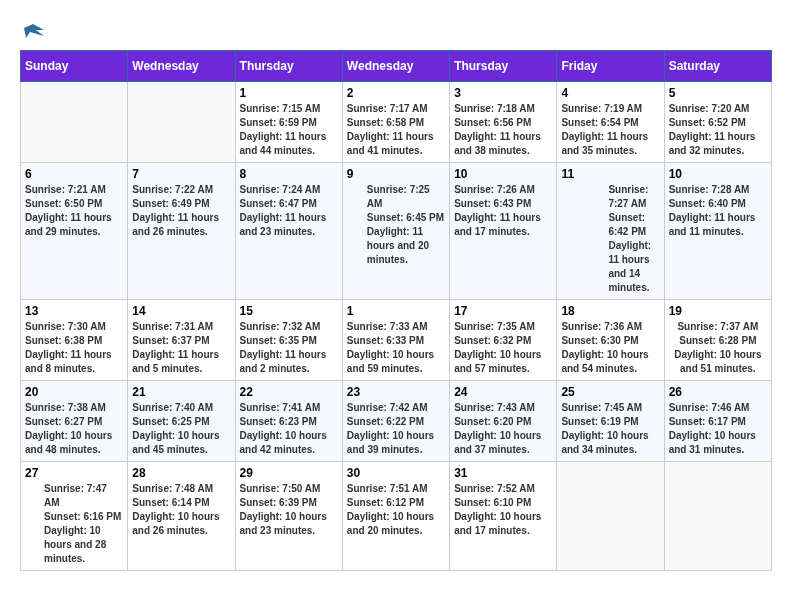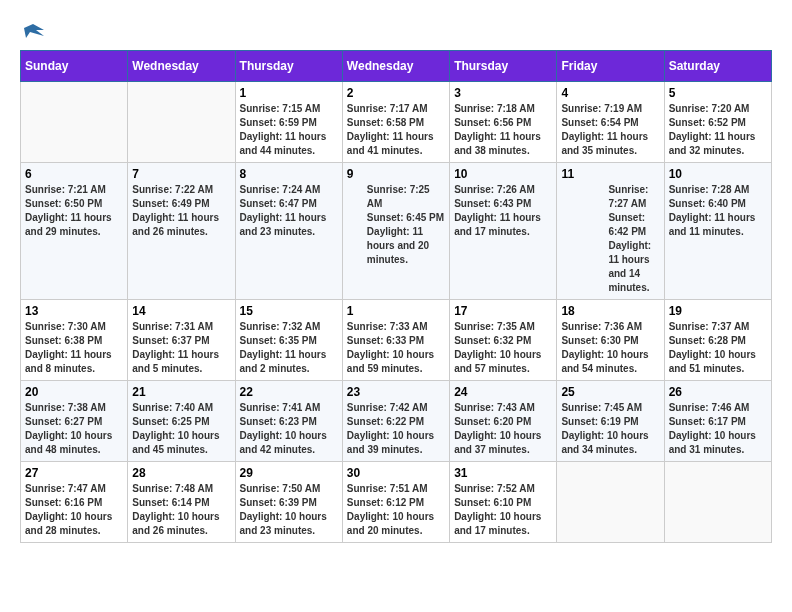--- a/index.html
+++ b/index.html
@@ -231,21 +231,21 @@
 Daylight: 10 hours and 57 minutes.</div>
         </td>
         <td>
           <span class="day-number">18</span>
           <div class="day-info" style="white-space: pre-line;">Sunrise: 7:36 AM
 Sunset: 6:30 PM
 Daylight: 10 hours and 54 minutes.</div>
         </td>
         <td>
           <span class="day-number">19</span>
-          <div class="day-info" style="white-space: pre-line;">Sunrise: 7:37 AM
+          <div class="day-info" style="white-space: pre-line; text-align: center;">Sunrise: 7:37 AM
 Sunset: 6:28 PM
 Daylight: 10 hours and 51 minutes.</div>
         </td>
       </tr>
       <tr>
         <td>
           <span class="day-number">20</span>
           <div class="day-info" style="white-space: pre-line;">Sunrise: 7:38 AM
 Sunset: 6:27 PM
 Daylight: 10 hours and 48 minutes.</div>
@@ -283,21 +283,21 @@
         <td>
           <span class="day-number">26</span>
           <div class="day-info" style="white-space: pre-line;">Sunrise: 7:46 AM
 Sunset: 6:17 PM
 Daylight: 10 hours and 31 minutes.</div>
         </td>
       </tr>
       <tr>
         <td>
           <span class="day-number">27</span>
-          <div class="day-info" style="white-space: pre-line;">Sunrise: 7:47 AM
+          <div class="day-info" style="white-space: pre-line; margin-left: 19px;">Sunrise: 7:47 AM
 Sunset: 6:16 PM
 Daylight: 10 hours and 28 minutes.</div>
         </td>
         <td>
           <span class="day-number">28</span>
           <div class="day-info" style="white-space: pre-line;">Sunrise: 7:48 AM
 Sunset: 6:14 PM
 Daylight: 10 hours and 26 minutes.</div>
         </td>
         <td>

